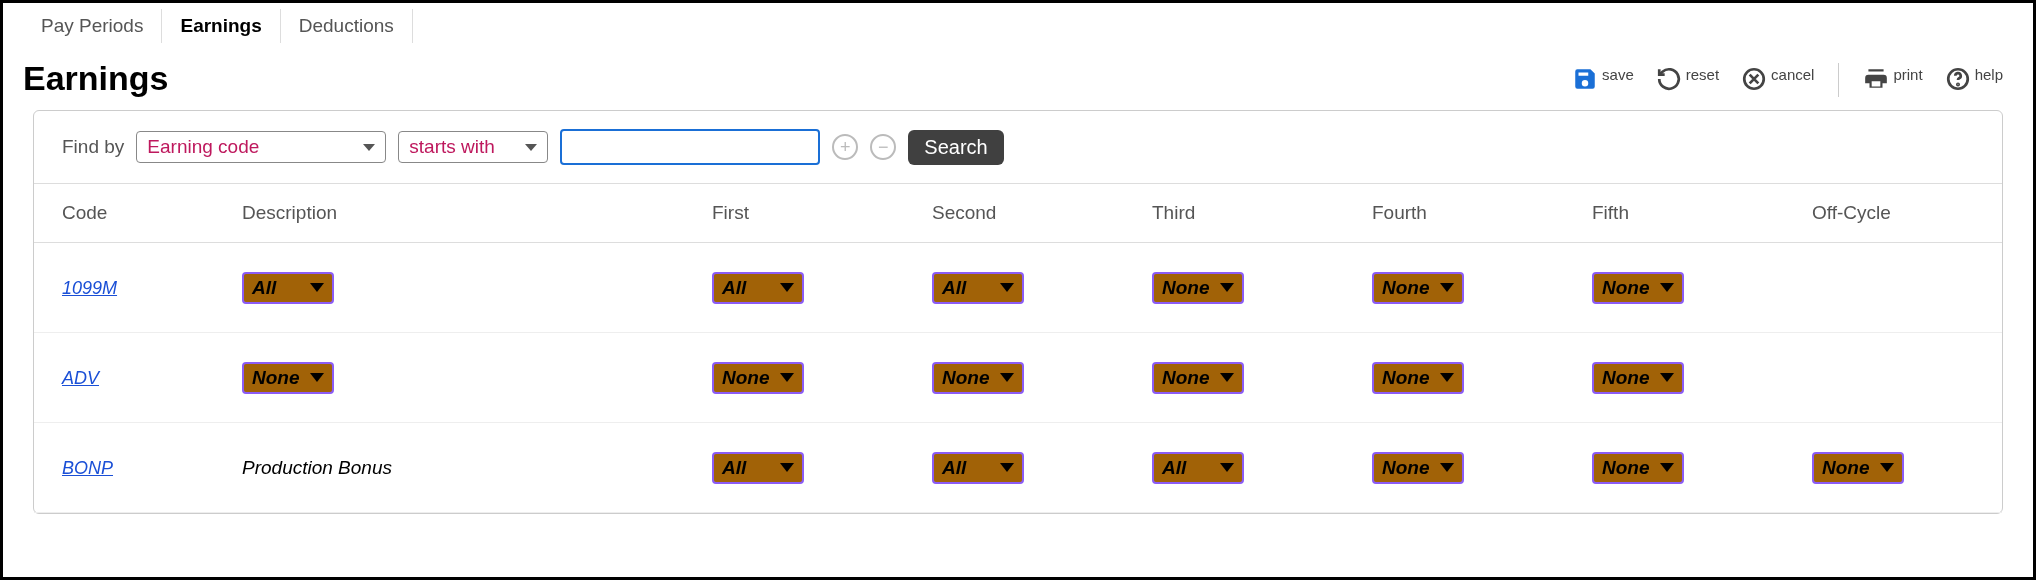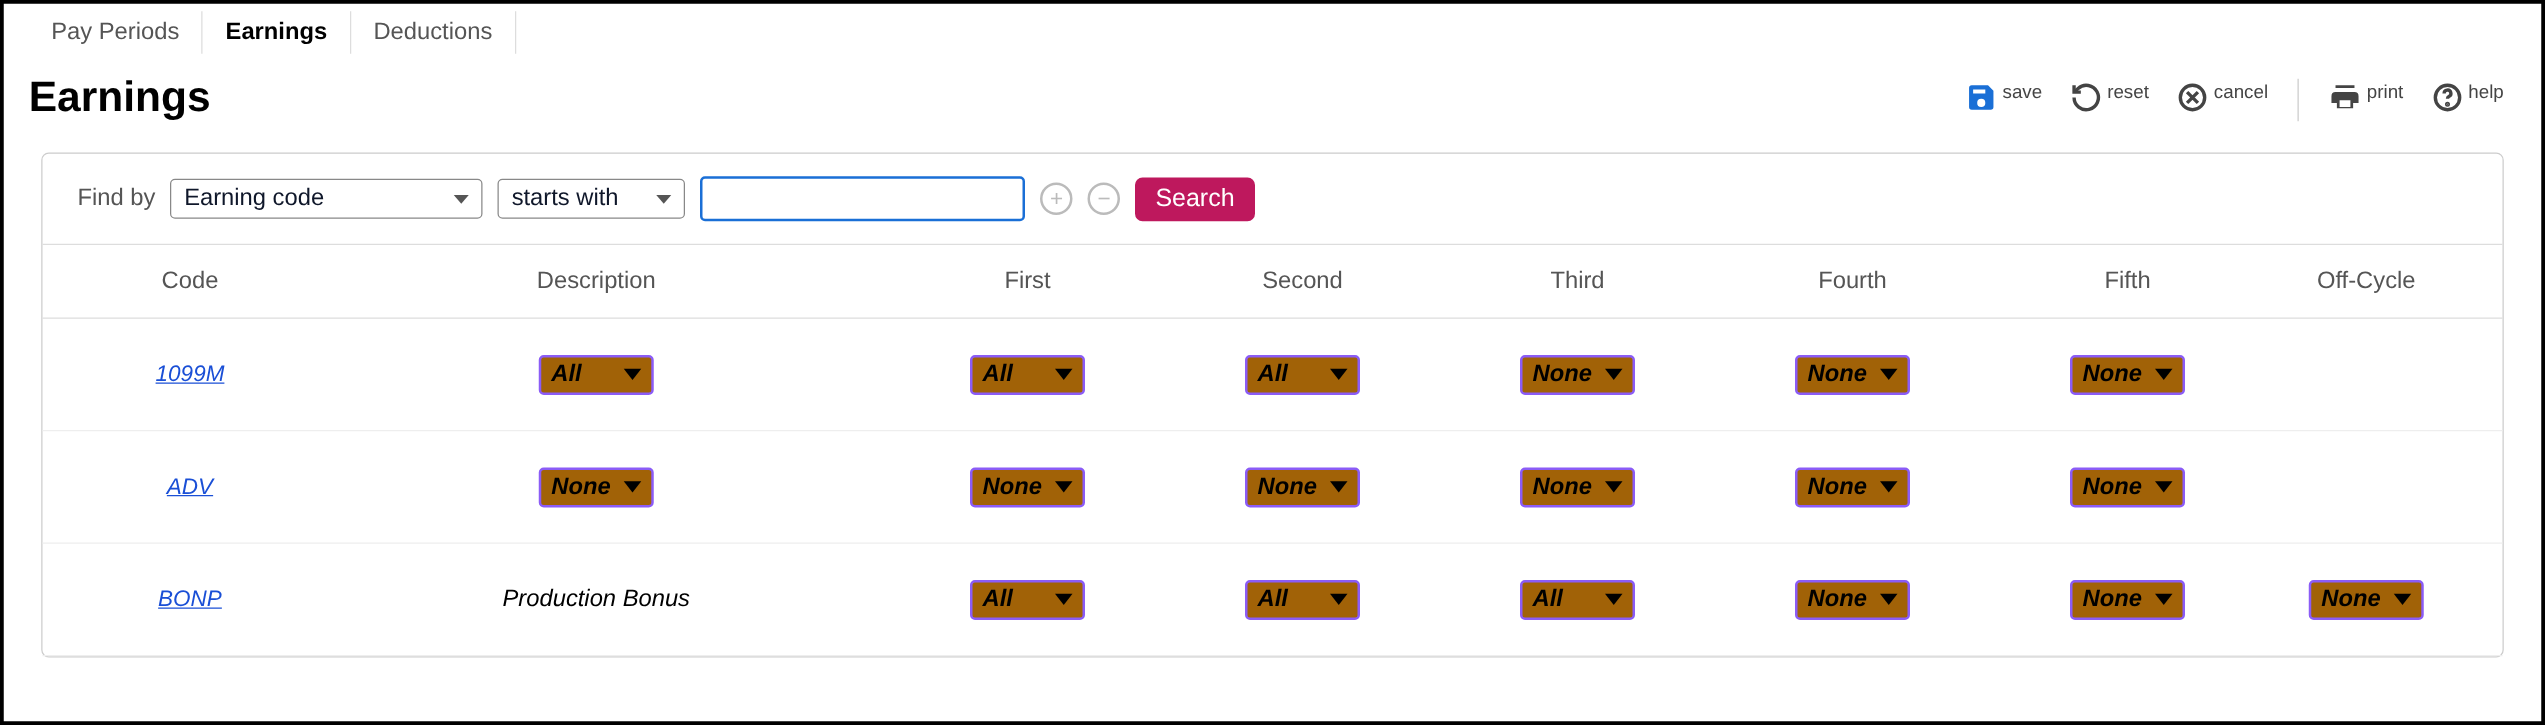--- a/index.html
+++ b/index.html
@@ -53,21 +53,21 @@
     gap: 4px;
   }
   .tool-btn svg { width: 26px; height: 26px; }
   .tool-sep {
     width: 1px;
     height: 34px;
     background: #ccc;
     margin: 0 2px;
   }
   .panel {
-    margin: 12px 30px;
+    margin: 0 30px;
     border: 1px solid #ccc;
     border-radius: 6px;
   }
   .findbar {
     display: flex;
     align-items: center;
     gap: 12px;
     padding: 18px 28px;
     font-size: 19px;
     color: #555;
@@ -75,21 +75,21 @@
   .combo {
     display: inline-flex;
     align-items: center;
     justify-content: space-between;
     border: 1px solid #888;
     border-radius: 4px;
     padding: 4px 10px;
     background: #fff;
     cursor: pointer;
     font-size: 19px;
-    color: #0f172a;
+    color: #be185d;
   }
   .combo.wide { width: 250px; }
   .combo.med { width: 150px; }
   .caret {
     width: 0; height: 0;
     border-left: 6px solid transparent;
     border-right: 6px solid transparent;
     border-top: 7px solid #555;
     margin-left: 8px;
   }
@@ -106,31 +106,30 @@
     width: 26px; height: 26px;
     border-radius: 50%;
     border: 2px solid #bbb;
     display: flex; align-items: center; justify-content: center;
     color: #bbb;
     font-size: 18px;
     cursor: pointer;
     line-height: 1;
   }
   .search-btn {
-    background: #be185d;
+    background: #404040;
     color: #fff;
     border: none;
     border-radius: 6px;
     padding: 6px 16px;
     font-size: 20px;
     cursor: pointer;
   }
   .grid {
     width: 100%;
-    text-align: center;
   }
   .grid-head, .grid-row {
     display: grid;
     grid-template-columns: 180px 470px repeat(5, 220px) 1fr;
     align-items: center;
     padding: 0 28px;
   }
   .grid-head {
     height: 60px;
     border-top: 1px solid #ddd;

